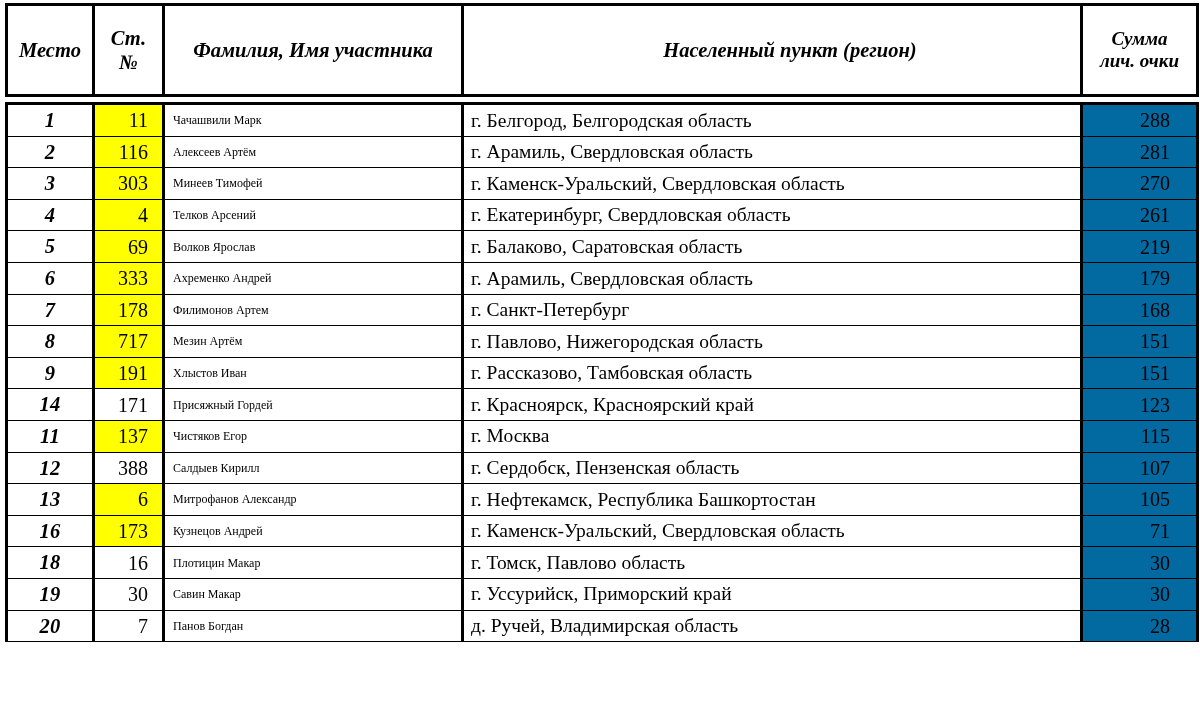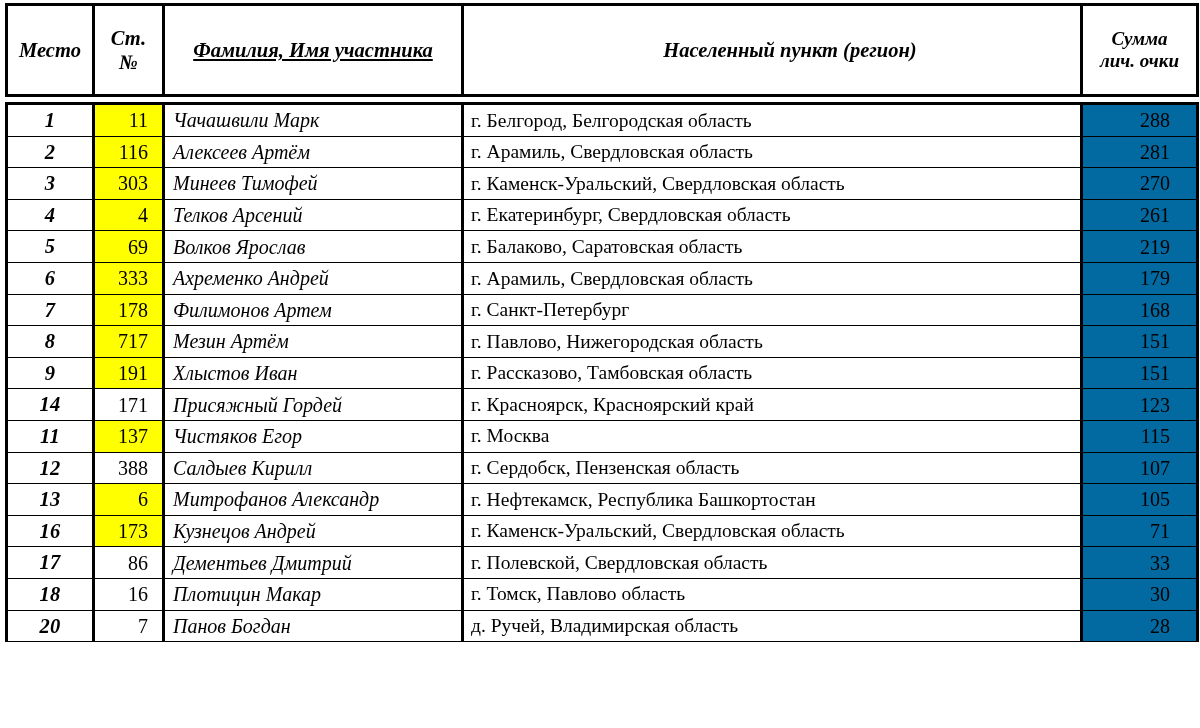--- a/index.html
+++ b/index.html
@@ -44,21 +44,21 @@
     font-style: italic;
     font-size: 20px;
     line-height: 1.18;
     text-align: center;
     vertical-align: middle;
     height: 84px;
     padding: 2px 4px;
   }
   thead th.h-place { font-size: 20.5px; }
   thead th.h-start { font-size: 20.5px; }
-  thead th.h-name  { font-size: 20.5px; text-decoration: underline; }
+  thead th.h-name  { font-size: 20.5px; }
   thead th.h-city  { font-size: 20.5px; padding-left: 40px; }
   thead th.h-score { font-size: 19px; }
 
   .hdr-line { display: block; white-space: nowrap; }
 
   
   tr.gap td {
     border: none;
     padding: 0;
     height: 5px;
@@ -92,24 +92,23 @@
   td.start {
     text-align: right;
     padding-right: 14px;
     font-size: 20px;
   }
   td.start.hl { background: #ffff00; }
 
   td.name {
     text-align: left;
     padding-left: 8px;
-    font-size: 20px;
+    font-size: 12px;
     white-space: nowrap;
     overflow: hidden;
-    font-style: italic;
   }
 
   td.city {
     text-align: left;
     padding-left: 7px;
     font-size: 19.5px;
     white-space: nowrap;
     overflow: hidden;
   }
 
@@ -251,34 +250,34 @@
           <td class="score">105</td>
         </tr>
         <tr>
           <td class="place">16</td>
           <td class="start hl">173</td>
           <td class="name">Кузнецов Андрей</td>
           <td class="city">г. Каменск-Уральский, Свердловская область</td>
           <td class="score">71</td>
         </tr>
         <tr>
-          <td class="place">17</td>
-          <td class="start">86</td>
-          <td class="name">Дементьев Дмитрий</td>
-          <td class="city">г. Полевской, Свердловская область</td>
-          <td class="score">33</td>
-        </tr>
-        <tr>
           <td class="place">18</td>
           <td class="start">16</td>
           <td class="name">Плотицин Макар</td>
           <td class="city">г. Томск, Павлово область</td>
           <td class="score">30</td>
         </tr>
         <tr>
+          <td class="place">19</td>
+          <td class="start">30</td>
+          <td class="name">Савин Макар</td>
+          <td class="city">г. Уссурийск, Приморский край</td>
+          <td class="score">30</td>
+        </tr>
+        <tr>
           <td class="place">20</td>
           <td class="start">7</td>
           <td class="name">Панов Богдан</td>
           <td class="city">д. Ручей, Владимирская область</td>
           <td class="score">28</td>
         </tr>
       </tbody>
   </table>
 </div>
 

